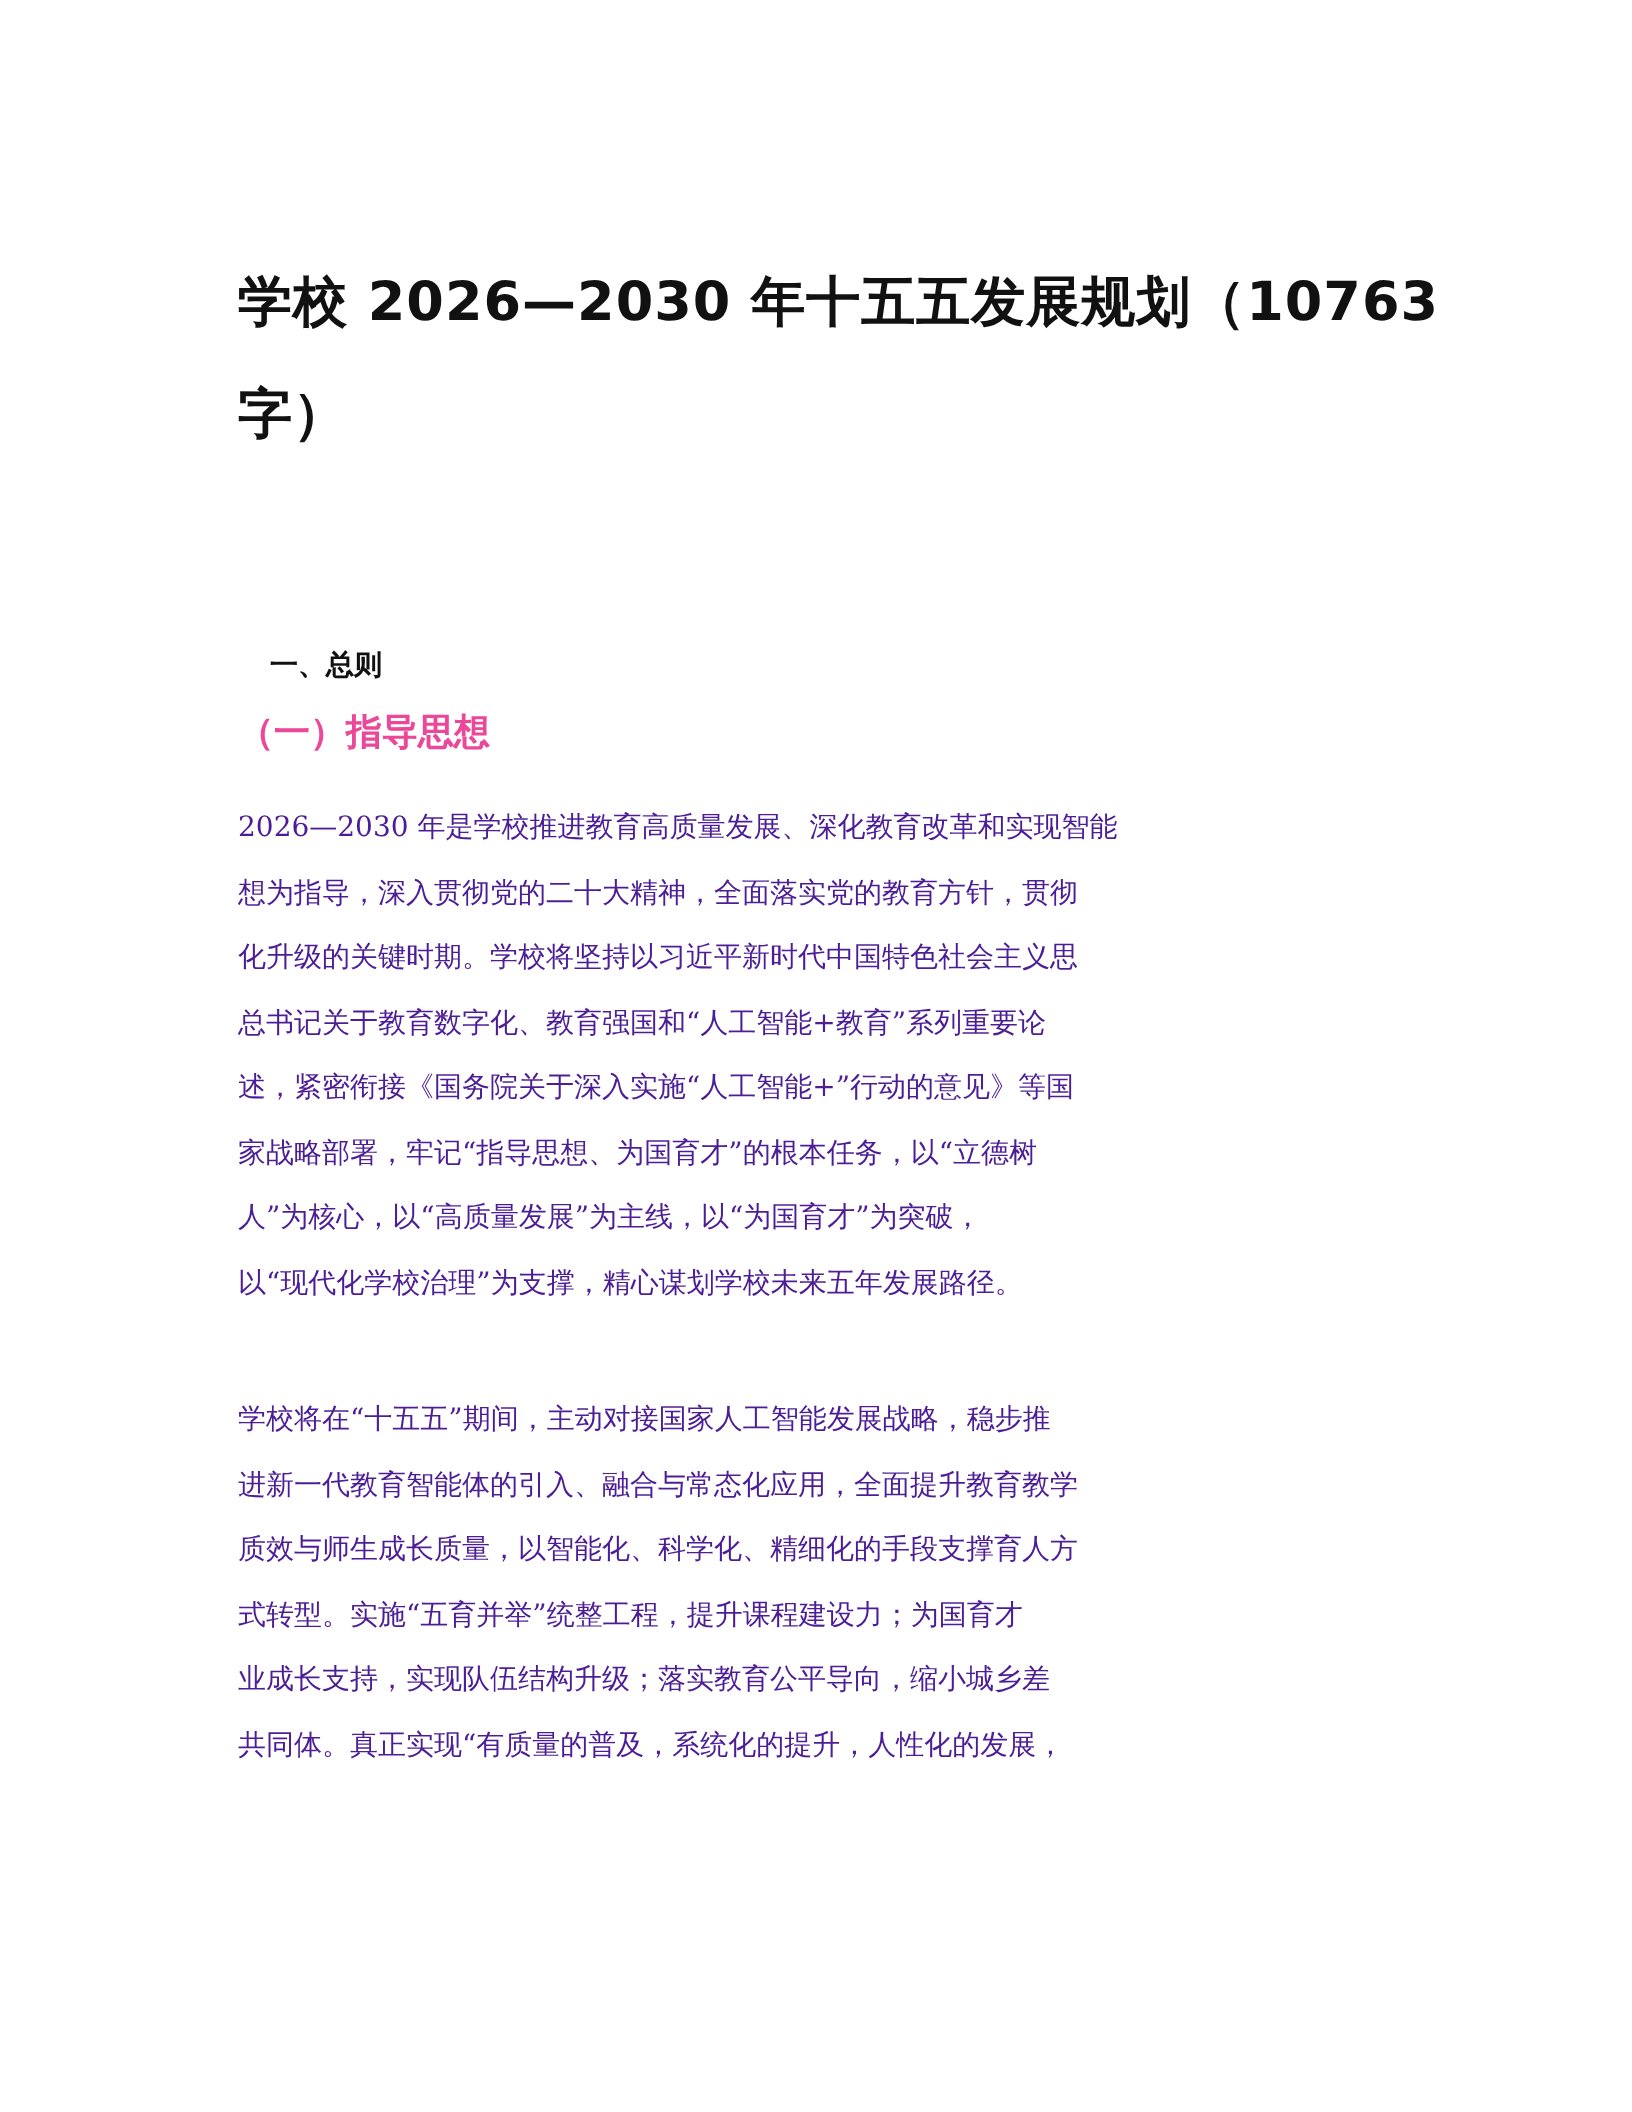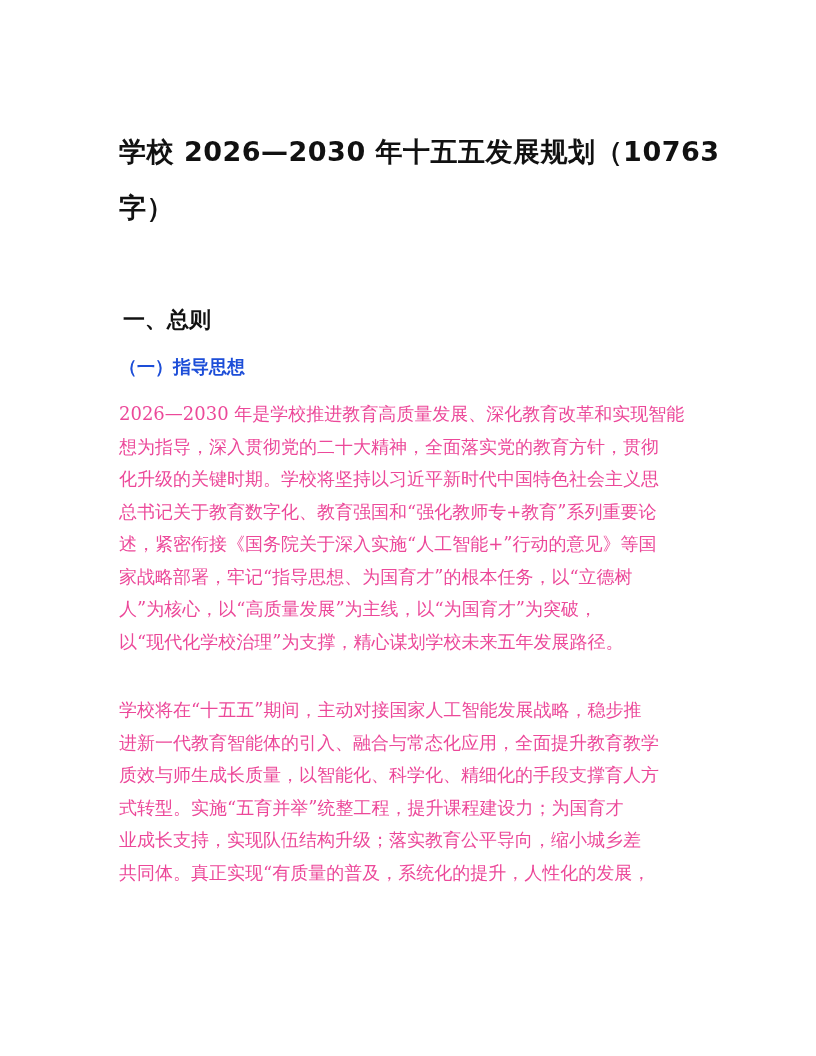--- a/index.html
+++ b/index.html
@@ -2,28 +2,28 @@
 <html><head>
   <meta charset="utf-8">
   <style>
     html, body { margin: 0; padding: 0; background: #ffffff; }
     body { width: 816px; height: 1056px; overflow: hidden; position: relative;
       font-family: "DejaVu Serif", "Liberation Serif", serif; color: #1a1a1a; }
     .page { position: absolute; left: 0; top: 0; width: 816px; height: 843px; background: #fff; }
     .title { position: absolute; left: 119px; top: 124px; width: 580px;
       font-family: "DejaVu Sans", "Liberation Sans", sans-serif;
       font-weight: bold; font-size: 27px; line-height: 56px; margin: 0; color: #111; letter-spacing: 0.5px; }
-    .h1 { position: absolute; left: 119px; top: 305px; margin: 4px;
+    .h1 { position: absolute; left: 119px; top: 305px; margin: 16px;
       font-family: Liberation Mono, monospace;
-      font-weight: bold; font-size: 22px; line-height: 26px; color: #111; }
+      font-weight: bold; font-size: 14px; line-height: 26px; color: #111; }
     .h2 { position: absolute; left: 119px; top: 354px; margin: 0;
       font-family: "DejaVu Sans", "Liberation Sans", sans-serif;
-      font-weight: bold; font-size: 18px; line-height: 26px; color: #1d4ed8; }
+      font-weight: bold; font-size: 18px; line-height: 26px; color: #ec4899; }
     .para { position: absolute; left: 119px; width: 580px; margin: 0;
-      font-size: 18px; line-height: 32.5px; color: #ec4899; }
+      font-size: 14px; line-height: 32.5px; color: #4c1d95; }
     .line { display: block; white-space: nowrap; }
     .p1 { top: 398px; }
     .p2 { top: 694px; }
   </style>
 </head>
 <body>
 
 <div class="page">
 
   <h1 class="title">
@@ -32,21 +32,21 @@
   </h1>
 
   <h2 class="h1">一、总则</h2>
 
   <h3 class="h2">（一）指导思想</h3>
 
   <p class="para p1">
     <span class="line">2026—2030 年是学校推进教育高质量发展、深化教育改革和实现智能</span>
     <span class="line">想为指导，深入贯彻党的二十大精神，全面落实党的教育方针，贯彻</span>
     <span class="line">化升级的关键时期。学校将坚持以习近平新时代中国特色社会主义思</span>
-    <span class="line">总书记关于教育数字化、教育强国和“强化教师专+教育”系列重要论</span>
+    <span class="line">总书记关于教育数字化、教育强国和“人工智能+教育”系列重要论</span>
     <span class="line">述，紧密衔接《国务院关于深入实施“人工智能+”行动的意见》等国</span>
     <span class="line">家战略部署，牢记“指导思想、为国育才”的根本任务，以“立德树</span>
     <span class="line">人”为核心，以“高质量发展”为主线，以“为国育才”为突破，</span>
     <span class="line">以“现代化学校治理”为支撑，精心谋划学校未来五年发展路径。</span>
   </p>
 
   <p class="para p2">
     <span class="line">学校将在“十五五”期间，主动对接国家人工智能发展战略，稳步推</span>
     <span class="line">进新一代教育智能体的引入、融合与常态化应用，全面提升教育教学</span>
     <span class="line">质效与师生成长质量，以智能化、科学化、精细化的手段支撑育人方</span>

